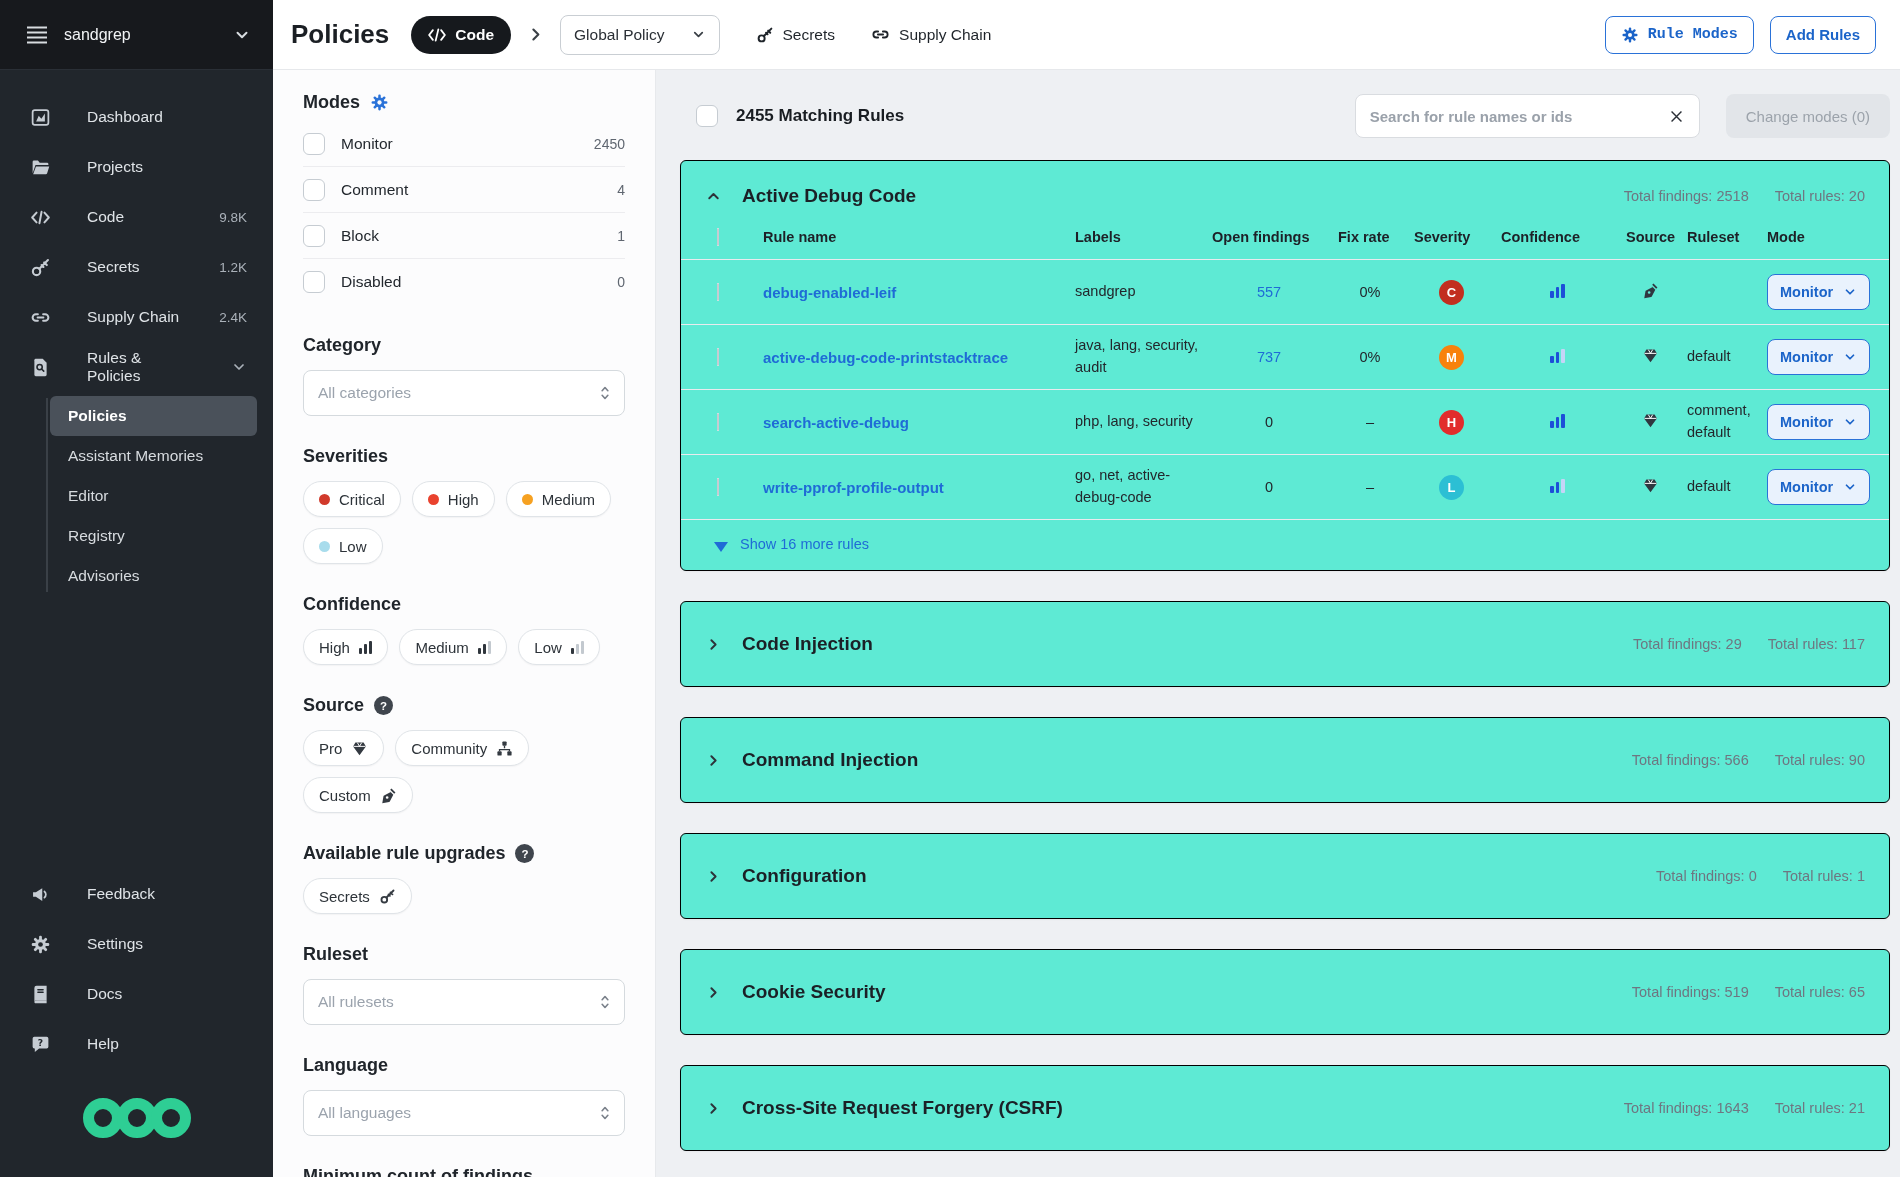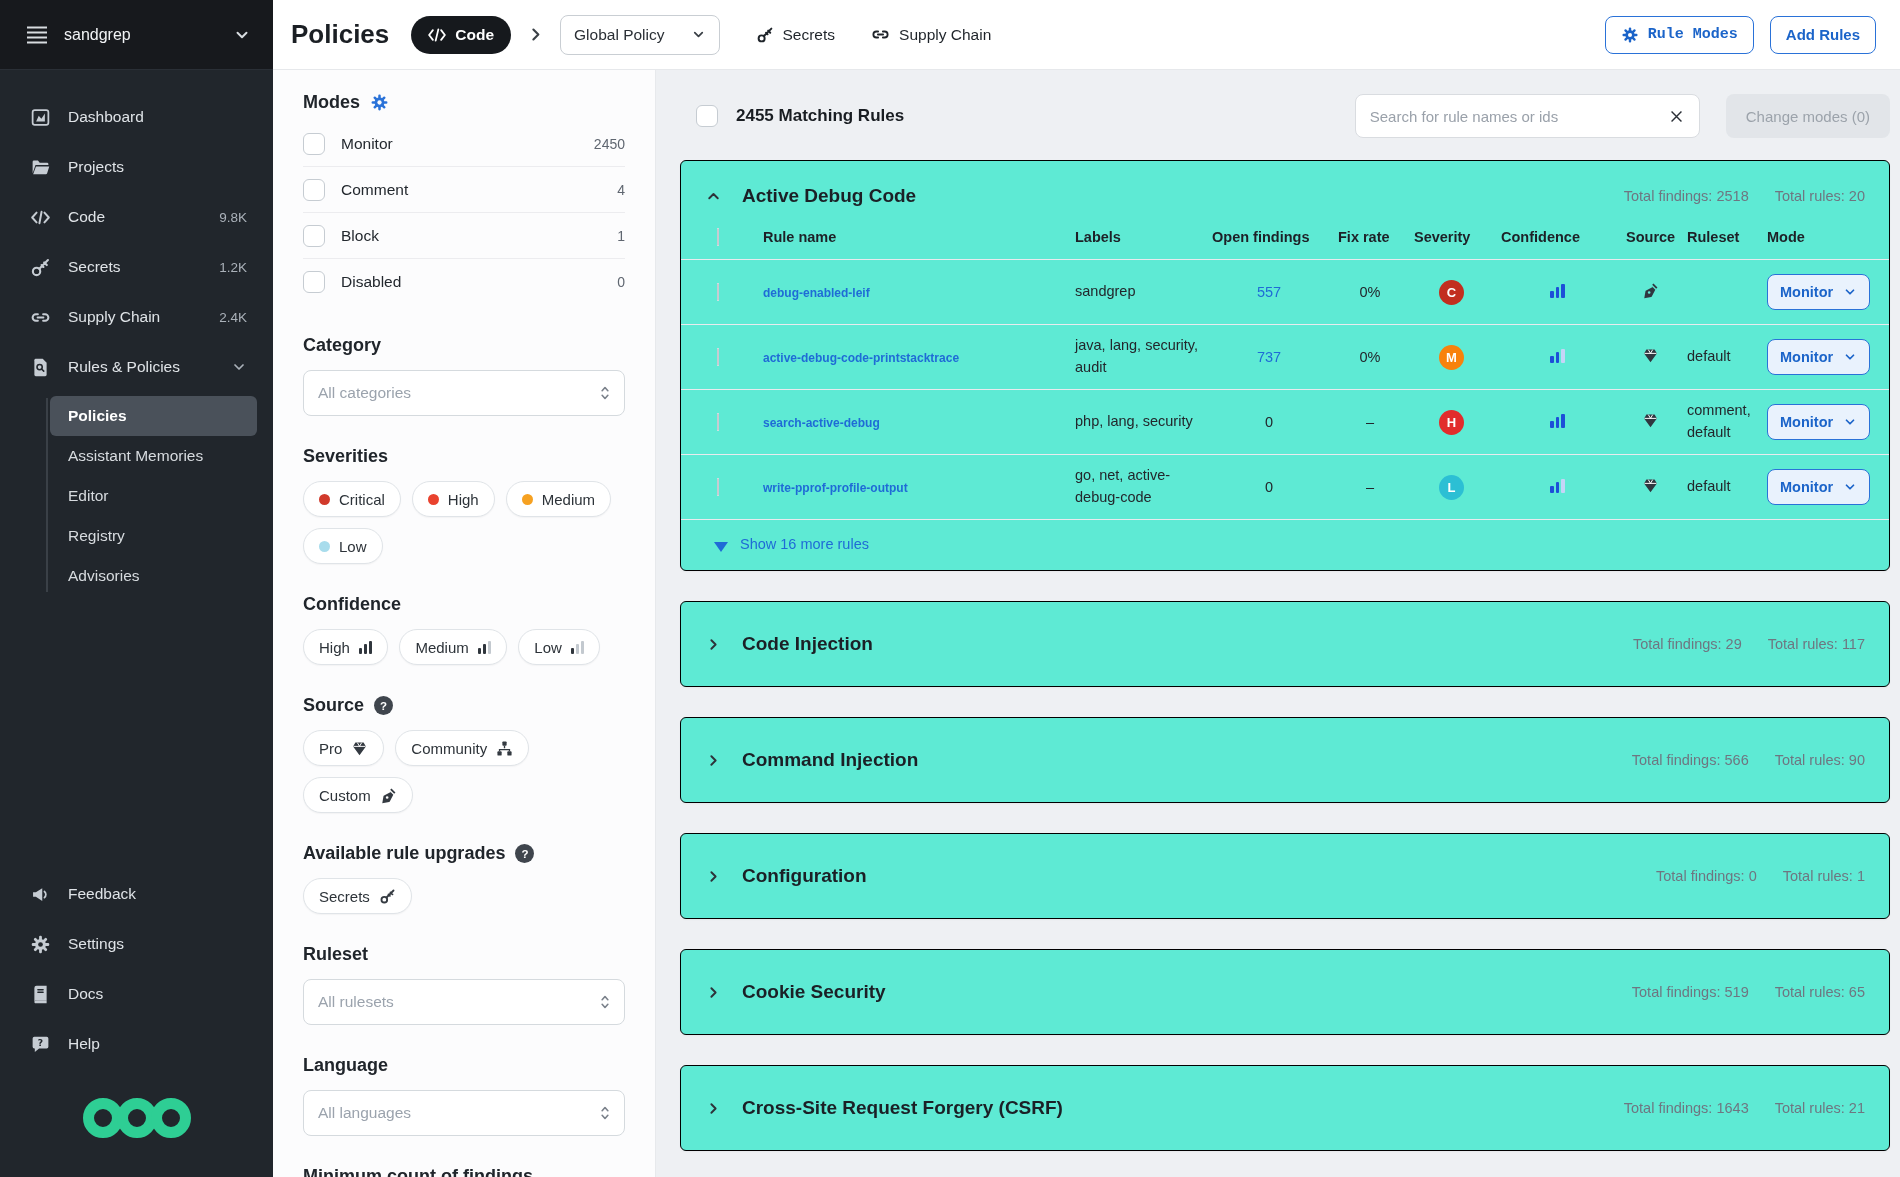--- a/index.html
+++ b/index.html
@@ -5,21 +5,21 @@
   * { margin:0; padding:0; box-sizing:border-box; }
   html,body { width:1900px; height:1177px; overflow:hidden; }
   body { font-family:"Liberation Sans","DejaVu Sans",sans-serif; background:#eef0f3; color:#1c2025; }
   .app { display:flex; width:1900px; height:1177px; }
 
   
   .sidebar { width:273px; min-width:273px; background:#21262c; display:flex; flex-direction:column; color:#e4e7ea; }
   .org-bar { height:70px; background:#17191d; display:flex; align-items:center; padding:0 22px 0 26px; gap:16px; cursor:pointer; border-bottom:1px solid #2a2f36; }
   .org-bar .org-name { font-size:16px; font-weight:500; color:#f2f4f6; flex:1; }
   .side-nav { padding-top:22px; }
-  .nav-item { height:50px; display:flex; align-items:center; gap:17px; padding:0 26px 0 30px; font-size:15.5px; color:#dfe3e7; cursor:pointer; }
+  .nav-item { height:50px; display:flex; align-items:center; gap:36px; padding:0 26px 0 30px; font-size:15.5px; color:#dfe3e7; cursor:pointer; }
   .nav-item .ic { width:21px; height:21px; color:#c6ccd3; flex:none; display:flex; }
   .nav-item .count { margin-left:auto; font-size:13.5px; color:#aab1b9; }
   .nav-item .chev { margin-left:auto; color:#aab1b9; display:flex; }
   .submenu { position:relative; margin:4px 0 6px 0; padding-left:50px; }
   .submenu::before { content:""; position:absolute; left:46px; top:2px; bottom:4px; width:2px; background:#3a4047; }
   .sub-item { height:40px; display:flex; align-items:center; padding-left:18px; font-size:15.5px; color:#d7dbdf; cursor:pointer; margin-right:16px; border-radius:6px; }
   .sub-item.active { background:#4a515a; color:#ffffff; font-weight:700; }
   .side-footer { margin-top:auto; }
   .logo-wrap { display:flex; justify-content:center; margin:26px 0 36px 0; }
 
@@ -57,36 +57,36 @@
   .bars .b1{height:6px;} .bars .b2{height:9.5px;} .bars .b3{height:13px;}
   .pill .ic { display:flex; color:#343a41; }
 
   
   .rules-area { flex:1; background:#eef0f3; padding:16px 10px 0 24px; overflow:hidden; min-width:0; }
   .rules-inner { width:1210px; }
   .rules-toolbar { height:44px; display:flex; align-items:center; margin:8px 0 22px 0; }
   .rules-toolbar .checkbox { margin-left:16px; }
   .match-title { font-size:17px; font-weight:700; color:#191d22; margin-left:18px; }
   .search-box { margin-left:auto; width:345px; height:44px; background:#fff; border:1px solid #d9dce0; border-radius:8px; display:flex; align-items:center; padding:0 14px; }
-  .search-box input { border:none; outline:none; flex:1; font-size:15px; font-family:inherit; color:#b91c1c; background:transparent; }
+  .search-box input { border:none; outline:none; flex:1; font-size:15px; font-family:inherit; color:#b91c1c; background:transparent;font-weight:bold; }
   .search-box input::placeholder { color:#9aa1aa; }
   .btn-disabled { margin-left:26px; height:44px; border:none; border-radius:8px; background:#e2e5e9; color:#9ca3ab; font-size:15px; font-weight:500; padding:0 20px; font-family:inherit; cursor:default; }
 
   .card { background:#5eead4; border:1px solid #000000; border-radius:6px; box-shadow:0 1px 2px rgba(22,26,30,.04); margin-bottom:30px; }
   .card-head { display:flex; align-items:center; padding:24px 24px 18px 24px; cursor:pointer; }
   .card-head .chev-ic { display:flex; color:#2d333a; margin-right:20px; }
   .card-title { font-size:19px; font-weight:700; color:#1b2026; }
   .totals { margin-left:auto; display:flex; gap:26px; font-size:14.5px; color:#6e7681; white-space:nowrap; }
   .collapsed-card { height:86px; display:flex; align-items:center; padding:0 24px; }
 
   .rule-grid { display:grid; grid-template-columns:46px 312px 137px 126px 76px 87px 125px 61px 80px 1fr; padding:0 24px; align-items:center; }
   .rule-grid > div { padding-left:12px; }
   .thead { padding-top:4px; padding-bottom:14px; font-size:14.5px; font-weight:700; color:#1d2127; }
   .rule-row { border-top:1px solid #e9ebee; min-height:65px; padding-top:10px; padding-bottom:10px; font-size:14.5px; color:#23272c; }
-  .rule-link { color:#1f6bd6; font-weight:700; font-size:12px; cursor:pointer; }
+  .rule-link { color:#1f6bd6; font-weight:700; font-size:15px; cursor:pointer; }
   .cell-c { text-align:center; }
   .cell-c > * { margin-left:auto; margin-right:auto; }
   .labels-cell { line-height:1.5; }
   .num.link { color:#1f6bd6; cursor:pointer; }
   .sev-badge { width:25px; height:25px; border-radius:50%; color:#fff; font-size:13px; font-weight:700; display:flex; align-items:center; justify-content:center; }
   .conf-bars { display:inline-flex; align-items:flex-end; gap:2.2px; }
   .conf-bars i { display:block; width:3.6px; border-radius:1px; background:#1d4fd8; }
   .conf-bars i.pale { background:#c5d5f7; }
   .conf-bars .b1{height:7px;} .conf-bars .b2{height:10.5px;} .conf-bars .b3{height:14px;}
   .src-ic { display:inline-flex; color:#2f3740; }

